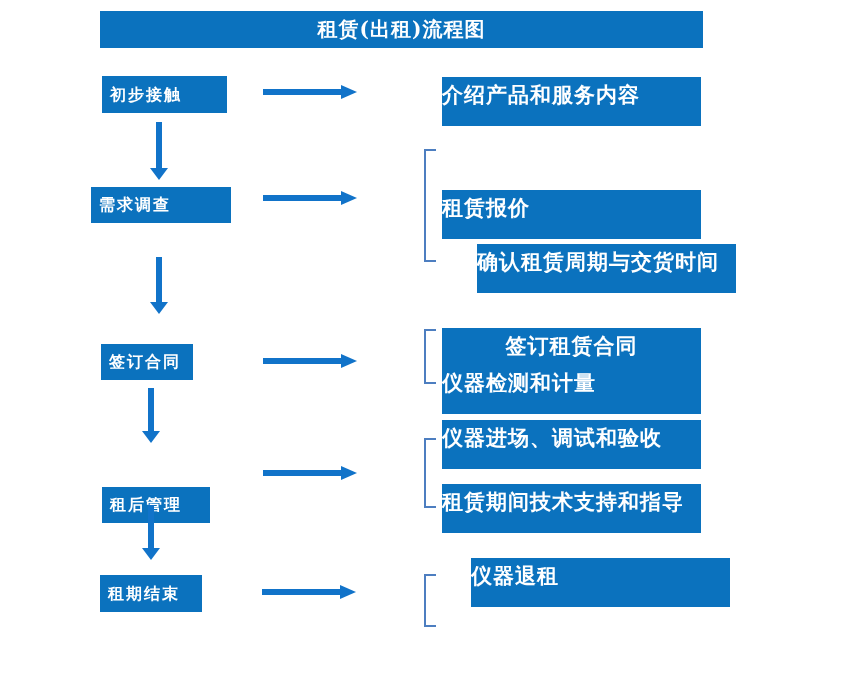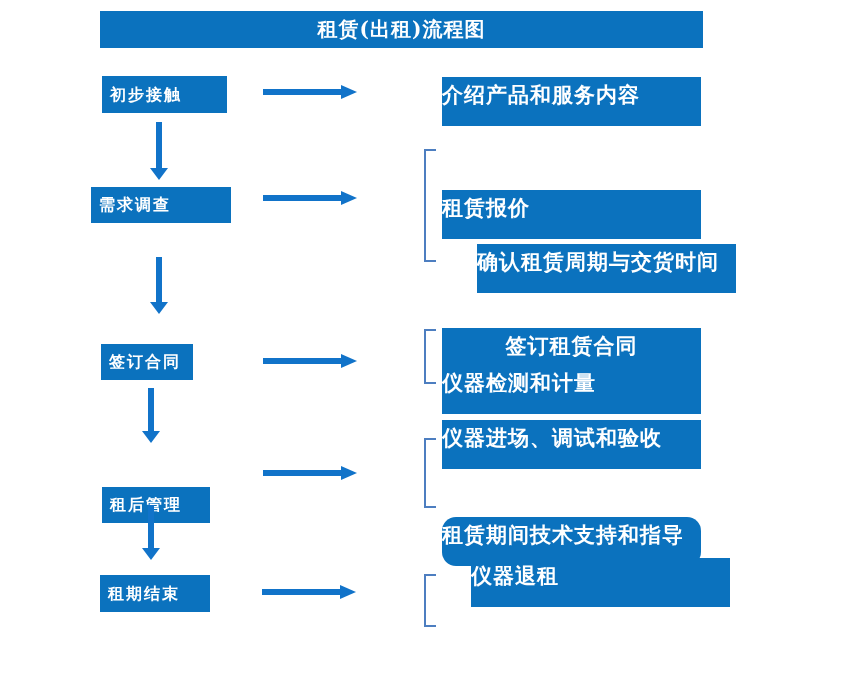--- a/index.html
+++ b/index.html
@@ -62,21 +62,21 @@
 <body>
 
 <div id="canvas">
 
   <div class="title-bar">租赁(出租)流程图</div>
 
   <div class="step-box" style="left:102px; top:76px;  width:125px; height:37px; line-height:37px;">初步接触</div>
   <div class="step-box" style="left:91px; top:187px; width:140px; height:36px;">需求调查</div>
   <div class="step-box" style="left:101px; top:344px; width:92px; height:36px;">签订合同</div>
   <div class="step-box" style="left:102px; top:459px; width:108px; height:36px;margin-top:28px;">租后管理</div>
-  <div class="step-box" style="left:100px; top:575px; width:110px; height:37px; line-height:37px;">租期结束</div>
+  <div class="step-box" style="left:100px; top:575px; width:102px; height:37px; line-height:37px;">租期结束</div>
 
   <div class="varrow" style="left:150px; top:122px; height:58px;">
     <div class="shaft" style="height:46px;"></div>
     <div class="head" style="top:46px;"></div>
   </div>
   <div class="varrow" style="left:150px; top:257px; height:57px;">
     <div class="shaft" style="height:45px;"></div>
     <div class="head" style="top:45px;"></div>
   </div>
   <div class="varrow" style="left:142px; top:388px; height:55px;">
@@ -113,16 +113,16 @@
   <div class="bracket" style="top:329px; height:55px;"></div>
   <div class="bracket" style="top:438px; height:70px;"></div>
   <div class="bracket" style="top:574px; height:53px;"></div>
 
   <div class="detail-box" style="top:77px;">介绍产品和服务内容</div>
   <div class="detail-box" style="top:190px;">租赁报价</div>
   <div class="detail-box" style="top:244px;margin-left:35px;">确认租赁周期与交货时间</div>
   <div class="detail-box" style="top:328px;text-align:center;">签订租赁合同</div>
   <div class="detail-box" style="top:420px;">仪器进场、调试和验收</div>
   <div class="detail-box" style="top:365px;">仪器检测和计量</div>
-  <div class="detail-box" style="top:517px;border-radius:14px;">租赁期间技术支持和指导</div>
+  <div class="detail-box" style="top:484px;">租赁期间技术支持和指导</div>
   <div class="detail-box" style="top:558px;margin-left:29px;">仪器退租</div>
 
 </div>
 
 </body></html>

